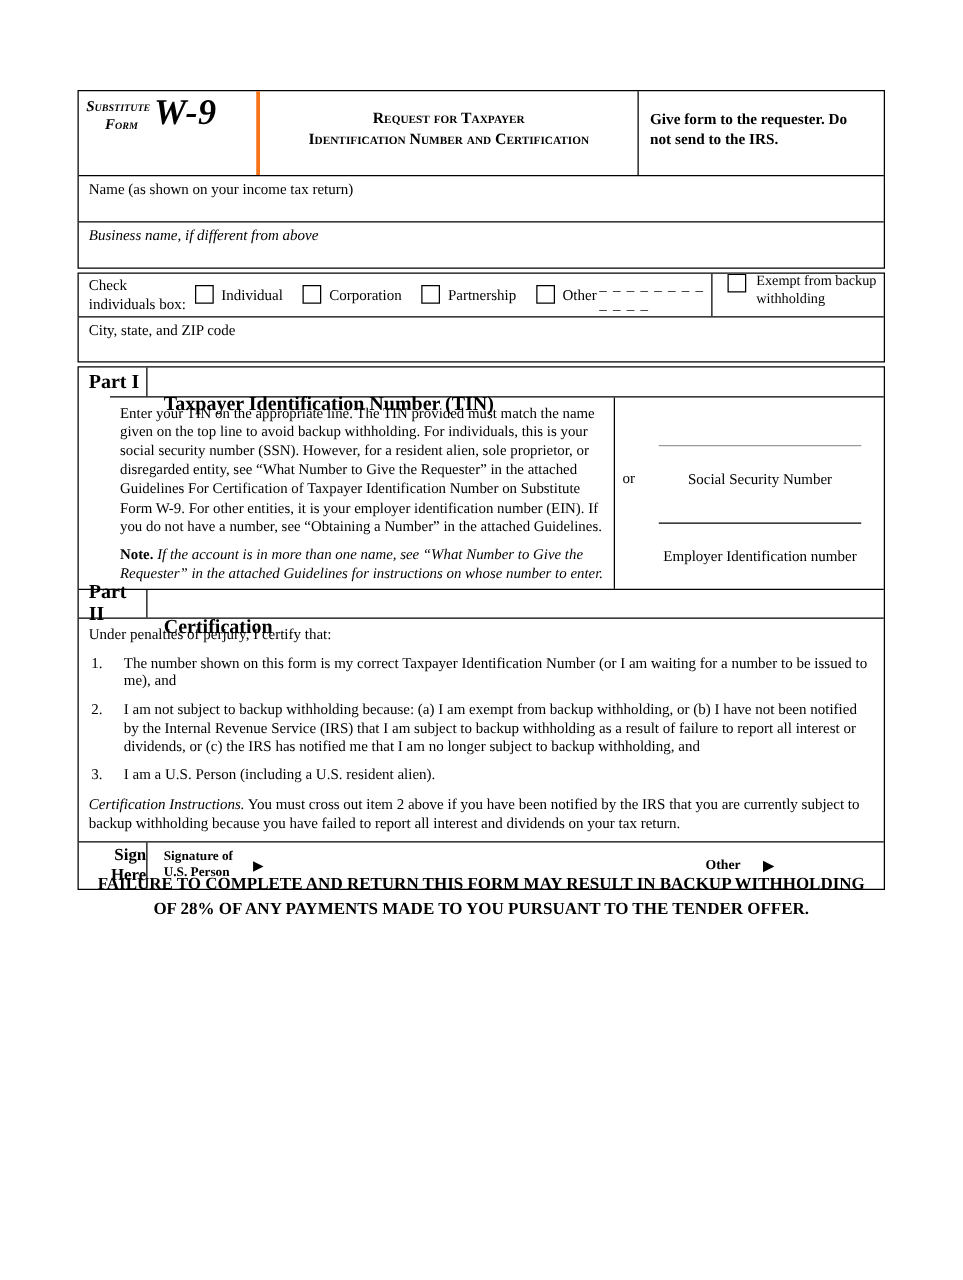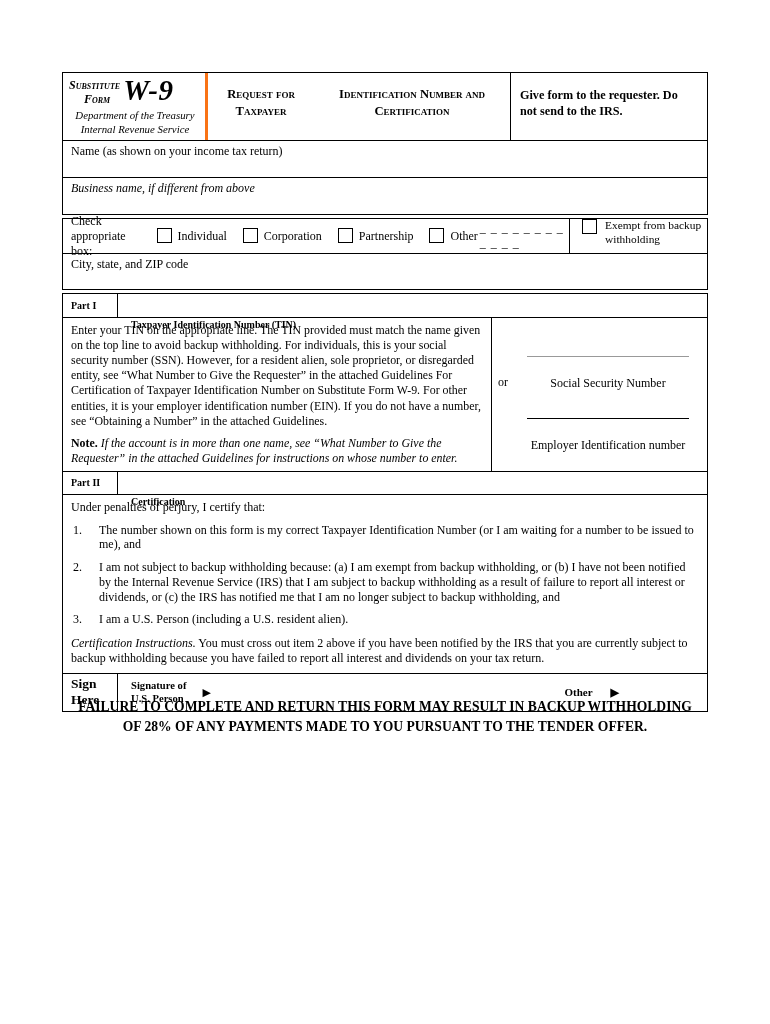--- a/index.html
+++ b/index.html
@@ -15,65 +15,65 @@
   .row + .row{border-top:1px solid #000;}
 
   
   .header-row{display:flex;height:67px;}
   .h-left{width:145px;border-right:3px solid #f97316;box-sizing:border-box;padding:3px 4px 2px 6px;font-style:italic;}
   .sf-line{display:flex;align-items:flex-start;}
   .sf-stack{display:flex;flex-direction:column;font-variant:small-caps;font-weight:bold;font-size:12px;line-height:1.15;padding-top:3px;}
   .sf-form{padding-left:15px;}
   .w9{font-size:29px;font-weight:bold;line-height:1.0;margin-left:3px;letter-spacing:0.5px;}
   .dept{font-size:10.8px;text-align:center;line-height:1.3;margin-top:1px;}
-  .h-mid{flex:1;border-right:1px solid #000;box-sizing:border-box;display:flex;flex-direction:row;justify-content:center;align-items:center;text-align:center;font-weight:bold;font-variant:small-caps;font-size:12.6px;line-height:1.35;padding-bottom:8px;}
+  .h-mid{flex:1;border-right:1px solid #000;box-sizing:border-box;display:flex;flex-direction:column;justify-content:center;align-items:center;text-align:center;font-weight:bold;font-variant:small-caps;font-size:12.6px;line-height:1.35;padding-bottom:8px;}
   .h-right{width:196px;box-sizing:border-box;padding:15px 10px 0 9px;font-weight:bold;font-size:12.2px;line-height:1.3;}
 
   
   .field-row{padding:3px 8px;font-size:12px;}
   .r-name{height:37px;}
   .r-business{height:37px;font-style:italic;}
   .r-city{height:36px;}
 
   
   .cb-row{display:flex;height:34px;}
   .cb-main{flex:1;display:flex;align-items:center;padding-left:8px;font-size:12px;}
   .cb{width:13px;height:13px;border:1.5px solid #000;display:inline-block;flex:none;margin:0 6px 2px 16px;background:#fff;}
   .cb.first{margin-left:7px;}
   .other-line{margin-left:2px;font-size:12px;letter-spacing:1px;}
   .cb-exempt{width:138px;border-left:1px solid #000;box-sizing:border-box;display:flex;align-items:flex-start;font-size:11.4px;line-height:1.2;}
   .cb-exempt .cb{margin:0 8px 0 12px;}
 
   
-  .part-head{display:flex;align-items:stretch;height:23px;font-weight:bold;font-size:10px;}
+  .part-head{display:flex;align-items:stretch;height:23px;font-weight:bold;font-size:16px;}
   .part-label-cell{width:55px;border-right:1px solid #000;box-sizing:border-box;display:flex;align-items:center;padding-left:8px;}
   .part-title-cell{flex:1;display:flex;align-items:center;padding-left:13px;margin-top:30px;}
 
   
-  .p1-body{display:flex;}
+  .p1-body{display:flex;margin-left:25px;}
   .p1-text{flex:1;border-right:1px solid #000;box-sizing:border-box;padding:5px 7px 5px 8px;font-size:11.9px;line-height:1.27;}
   .p1-note{margin-top:7px;}
   .italic{font-style:italic;}
   .bold{font-weight:bold;}
   .p1-right{width:215px;position:relative;font-size:12px;box-sizing:border-box;}
   .tin-line{margin:0 18px 0 35px;border-top:1px solid #999;text-align:center;padding-top:19px;}
   .tin-line.ssn{margin-top:38px;}
   .tin-line.ein{margin-top:27px;border-top-color:#000;}
   .or-word{position:absolute;left:6px;top:57px;}
 
   
   .p2-body{padding:5px 8px 7px 8px;font-size:12px;line-height:1.23;}
   .cert-item{display:flex;margin-top:8px;}
   .cert-num{width:26px;flex:none;padding-left:2px;}
   .cert-text{flex:1;}
   .cert-instr{margin-top:9px;}
 
   
   .sign-row{display:flex;height:38px;}
-  .sign-cell{width:55px;border-right:1px solid #000;box-sizing:border-box;font-weight:bold;font-size:13.5px;line-height:1.2;padding:2px 0 0 8px;}
+  .sign-cell{width:55px;border-right:1px solid #000;box-sizing:border-box;font-weight:bold;font-size:13.5px;line-height:1.2;padding:2px 0 0 8px;text-align:right;}
   .sign-main{flex:1;display:flex;align-items:center;padding-left:13px;position:relative;}
   .sig-label{font-weight:bold;font-size:10.6px;line-height:1.25;}
   .arrow{font-size:11px;margin-left:16px;}
   .date-group{position:absolute;right:88px;display:flex;align-items:center;font-weight:bold;font-size:11px;}
   .date-group .arrow{margin-left:18px;}
   .sig-space{flex:1;height:100%;}
 
   
   .footer{position:absolute;left:0;top:697px;width:770px;text-align:center;font-weight:bold;font-size:13.6px;line-height:1.45;}
 </style>
@@ -85,43 +85,39 @@
   <div class="block">
     <div class="row header-row">
       <div class="h-left">
         <div class="sf-line">
           <div class="sf-stack">
             <span>Substitute</span>
             <span class="sf-form">Form</span>
           </div>
           <div class="w9">W-9</div>
         </div>
-        <div class="dept">
-          <div>Department of the Treasury</div>
-          <div>Internal Revenue Service</div>
-        </div>
       </div>
       <div class="h-mid">
         <div>Request for Taxpayer</div>
         <div>Identification Number and Certification</div>
       </div>
       <div class="h-right">Give form to the requester.  Do not send to the IRS.</div>
     </div>
     <div class="row field-row r-name">
       <span>Name (as shown on your income tax return)</span>
     </div>
     <div class="row field-row r-business">
       <span>Business name, if different from above</span>
     </div>
   </div>
 
   <div class="block">
     <div class="row cb-row">
       <div class="cb-main">
-        <span>Check appropriate box:</span>
+        <span>Check individuals box:</span>
         <span class="cb first"></span>
         <span>Individual</span>
         <span class="cb"></span>
         <span>Corporation</span>
         <span class="cb"></span>
         <span>Partnership</span>
         <span class="cb"></span>
         <span>Other</span>
         <span class="other-line">_ _ _ _ _ _ _ _ _ _ _ _</span>
       </div>

